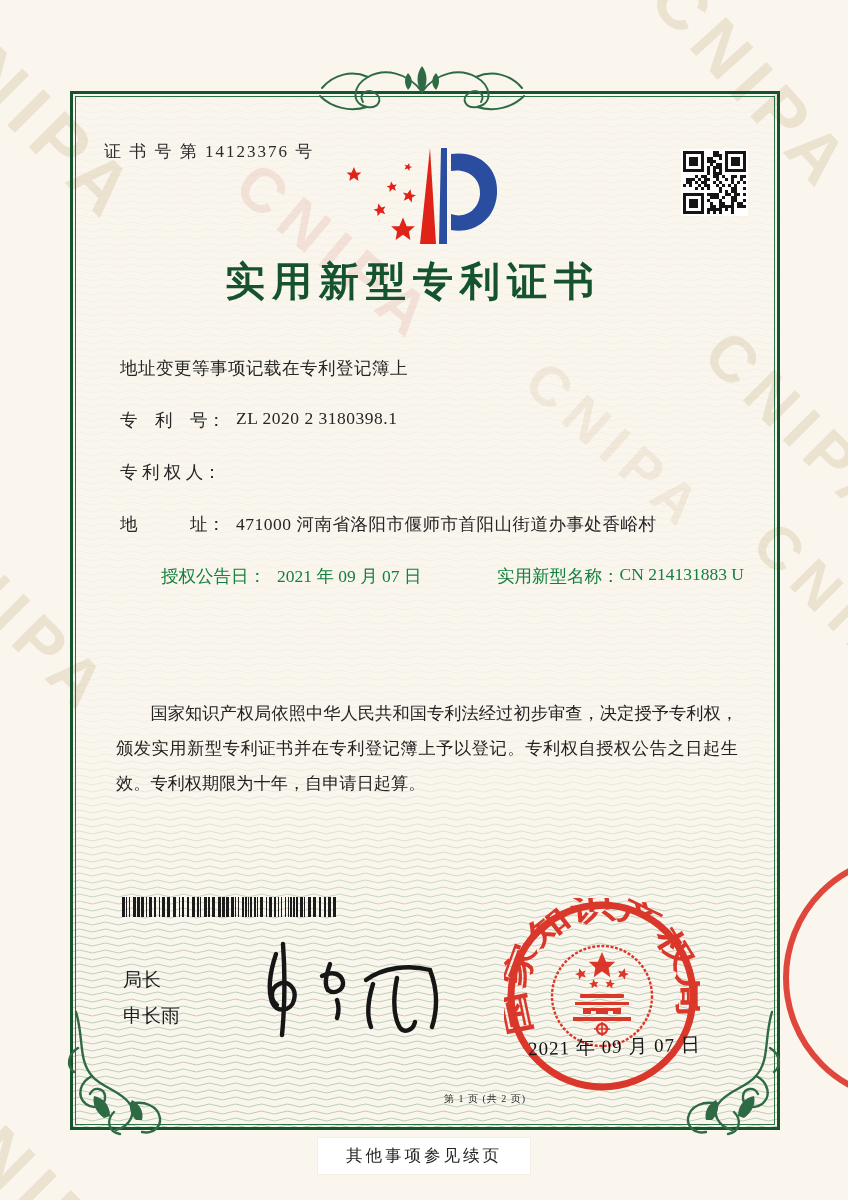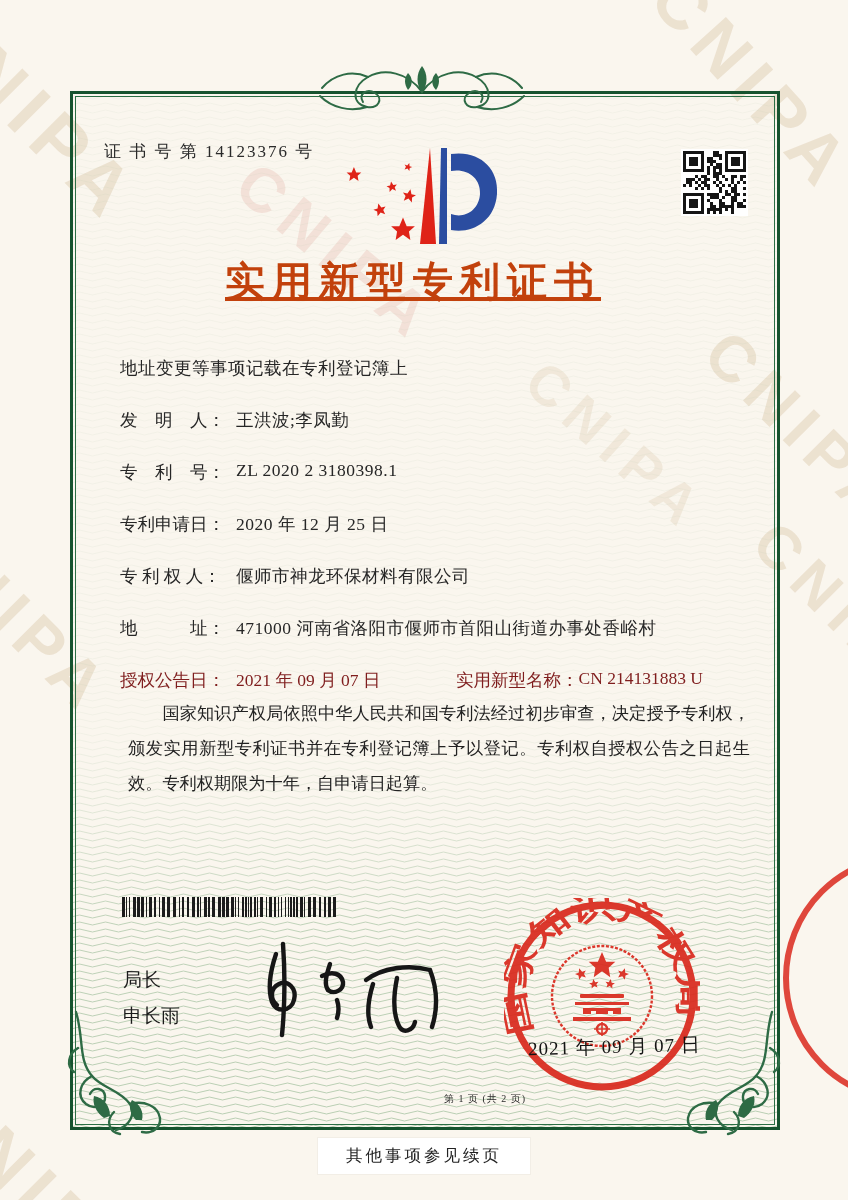--- a/index.html
+++ b/index.html
@@ -38,34 +38,33 @@
   
   .cert-no {
     position:absolute; left:104px; top:140px; z-index:4;
     font-size:17px; letter-spacing:2px; color:#2a2a2a;
   }
   .logo { position:absolute; left:337px; top:140px; z-index:4; }
   .qr { position:absolute; left:681px; top:149px; z-index:4; line-height:0; }
   .title {
     position:absolute; left:70px; top:254px; width:686px; z-index:4;
     text-align:center; font-size:40px; font-weight:bold; letter-spacing:7px;
-    color:#c2410c;
-    text-decoration:underline;
+    color:#14532d;
   }
   
   .fields { position:absolute; left:120px; top:356px; width:624px; z-index:4; }
   .field-row { display:flex; height:52px; font-size:17.5px; color:#262626; }
   .field-label { flex:none; width:116px; }
   .field-value { flex:1; letter-spacing:0.5px; }
-  .grant-row { display:flex; height:34px; font-size:17.5px; color:#7f1d1d; }
+  .grant-row { display:flex; height:34px; font-size:17.5px; color:#15803d;justify-content:flex-end; }
   .grant-date-value { width:176px; }
   .grant-no-label { margin-left:44px; }
   
   .body-text {
-    position:absolute; left:128px; top:696px; width:622px; z-index:4;
+    position:absolute; left:116px; top:696px; width:622px; z-index:4;
     font-size:17.2px; line-height:35px; text-align:justify; color:#222;
   }
   .body-text p { margin:0; text-indent:2em; }
   
   .barcode { position:absolute; left:122px; top:897px; width:214px; height:20px; z-index:4; }
   .barcode i { position:absolute; top:0; bottom:0; background:#1c1c1c; }
   .signer { position:absolute; left:123px; top:962px; z-index:4; font-size:19px; line-height:36px; color:#1b1b1b; }
   .signature { position:absolute; left:246px; top:938px; z-index:5; }
   .seal { position:absolute; left:504px; top:898px; z-index:4; }
   .partial-seal { position:absolute; left:760px; top:840px; z-index:4; }
@@ -407,34 +406,25 @@
         <rect x="50" y="62" width="3" height="3" fill="#151515"></rect>
       </svg></div>
 
   <div class="title">实用新型专利证书</div>
 
   <div class="fields">
     <div class="field-row">
       <span class="field-value">地址变更等事项记载在专利登记簿上</span>
     </div>
     <div class="field-row">
-      <span class="field-label">发　明　人：</span>
-      <span class="field-value">王洪波;李凤勤</span>
-    </div>
-    <div class="field-row">
       <span class="field-label">专　利　号：</span>
       <span class="field-value">ZL 2020 2 3180398.1</span>
     </div>
     <div class="field-row">
-      <span class="field-label">专利申请日：</span>
-      <span class="field-value">2020 年 12 月 25 日</span>
-    </div>
-    <div class="field-row">
       <span class="field-label">专 利 权 人：</span>
-      <span class="field-value">偃师市神龙环保材料有限公司</span>
     </div>
     <div class="field-row">
       <span class="field-label">地　　　址：</span>
       <span class="field-value">471000 河南省洛阳市偃师市首阳山街道办事处香峪村</span>
     </div>
     <div class="grant-row">
       <span class="field-label">授权公告日：</span>
       <span class="grant-date-value">2021 年 09 月 07 日</span>
       <span class="grant-no-label">实用新型名称：</span>
       <span>CN 214131883 U</span>

